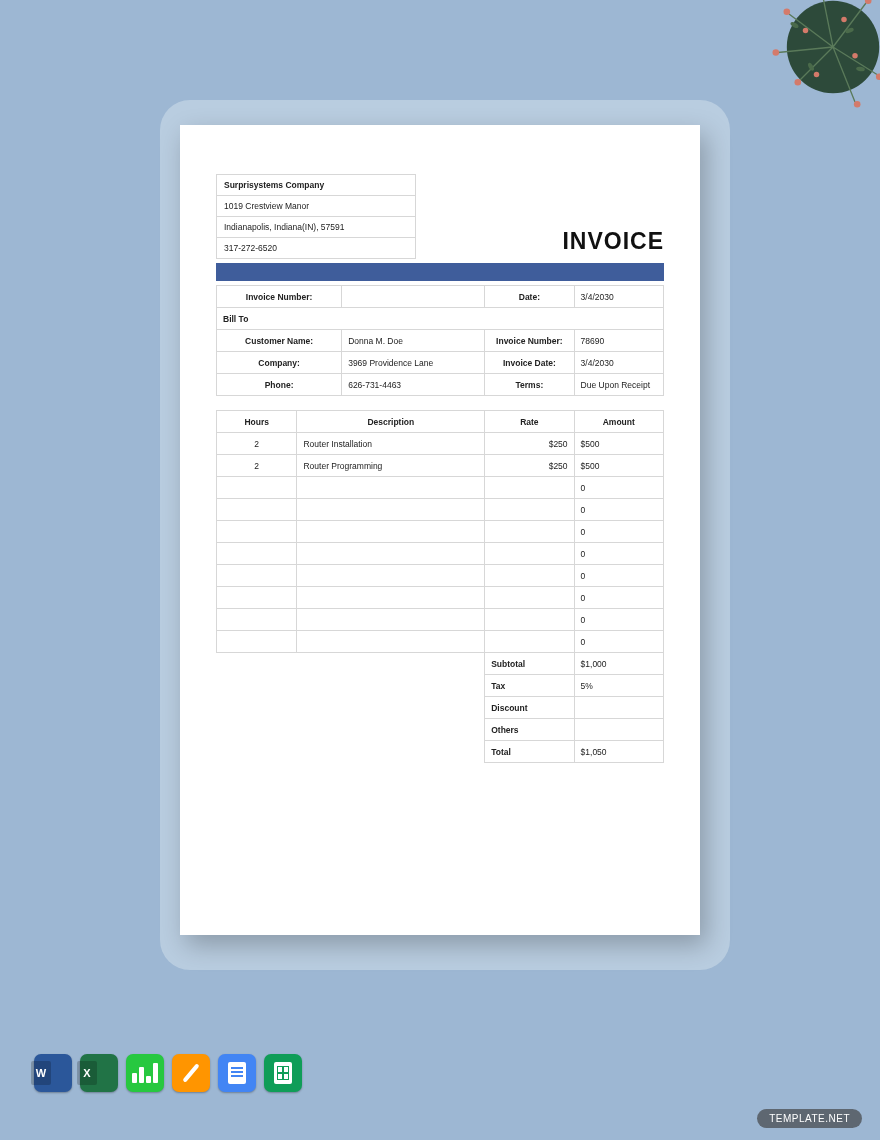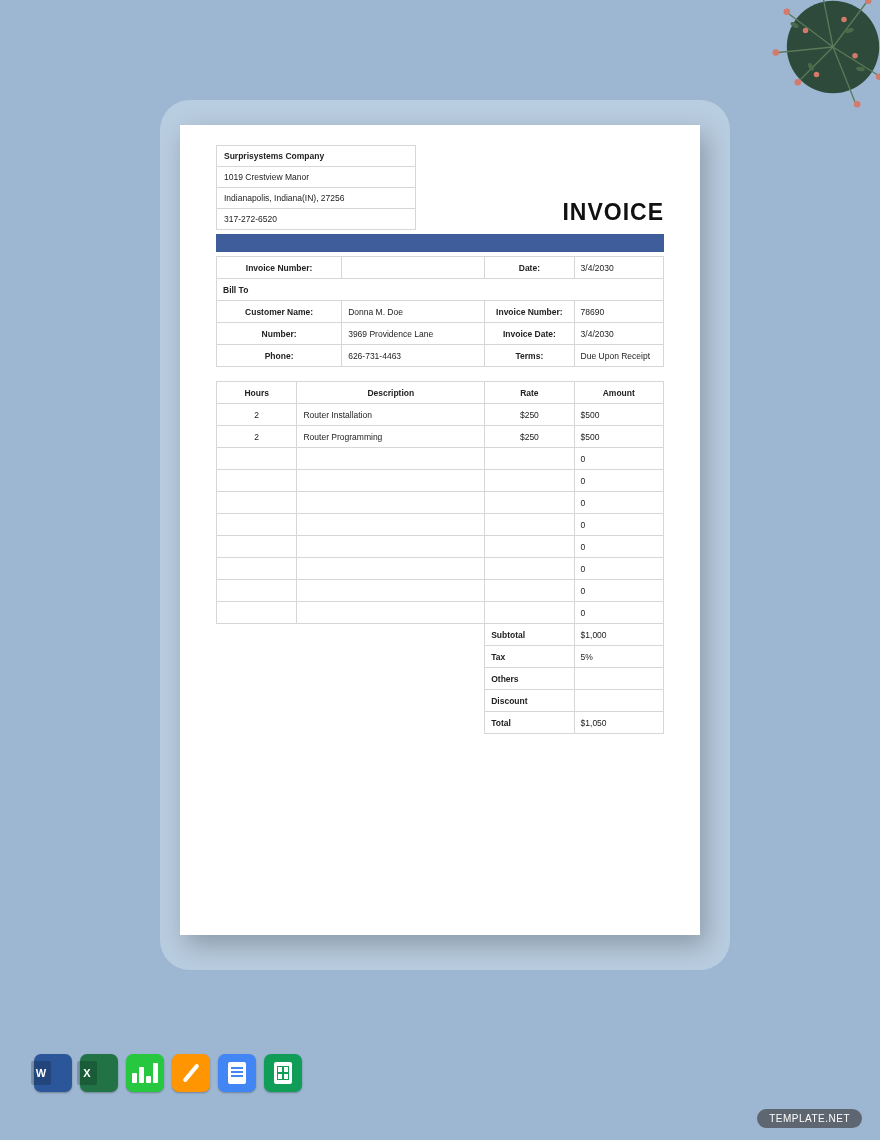--- a/index.html
+++ b/index.html
@@ -28,21 +28,21 @@
     border-radius: 30px;
   }
   .paper {
     position: absolute;
     left: 180px;
     top: 125px;
     width: 520px;
     height: 810px;
     background: #fff;
     box-shadow: 6px 10px 24px rgba(0,0,0,0.25);
-    padding: 20px 36px 20px 36px;
+    padding: 49px 36px 20px 36px;
     font-size: 9px;
     color: #222;
   }
   .top-row { display: flex; justify-content: space-between; align-items: flex-end; }
   .company-box {
     border: 1px solid #d7d7d7;
     width: 200px;
   }
   .company-box div {
     padding: 5px 7px;
@@ -74,21 +74,21 @@
     font-size: 8.5px;
     height: 22px;
   }
   table.grid th { font-weight: bold; text-align: center; }
   .center { text-align: left; }
   .bold { font-weight: bold; margin-top: 40px; }
   .items th { text-align: center; font-weight: bold; }
   .items td { font-size: 8.5px; }
   .col-hours { width: 18%; text-align: center;}
   .col-desc { width: 42%; }
-  .col-rate { width: 20%; text-align: center;}
+  .col-rate { width: 20%; text-align: right;}
   .col-amt { width: 20%; text-align: left;}
   .thank-row td { text-align: center; }
   .summary-label { font-weight: bold; }
   
   .format-icons {
     position: absolute;
     left: 34px;
     bottom: 48px;
     display: flex;
     gap: 8px;
@@ -201,21 +201,21 @@
 </svg>
 
 <div class="backdrop"></div>
 
 <div class="paper">
 
   <div class="top-row">
     <div class="company-box">
       <div>Surprisystems Company</div>
       <div>1019 Crestview Manor</div>
-      <div>Indianapolis, Indiana(IN), 27256</div>
+      <div>Indianapolis, Indiana(IN), 57591</div>
       <div>317-272-6520</div>
     </div>
     <div class="invoice-title">INVOICE</div>
   </div>
 
   <div class="blue-bar"></div>
 
   <table class="grid">
     <tbody>
         <tr>
@@ -227,21 +227,21 @@
     <tr>
       <td colspan="4" class="center bold">Bill To</td>
     </tr>
     <tr>
       <th>Customer Name:</th>
       <td class="center">Donna M. Doe</td>
       <th>Invoice Number:</th>
       <td class="center">78690</td>
     </tr>
     <tr>
-      <th>Number:</th>
+      <th>Company:</th>
       <td class="center">3969 Providence Lane</td>
       <th>Invoice Date:</th>
       <td class="center">3/4/2030</td>
     </tr>
     <tr>
       <th>Phone:</th>
       <td class="center">626-731-4463</td>
       <th>Terms:</th>
       <td class="center">Due Upon Receipt</td>
     </tr>
@@ -325,26 +325,26 @@
       <td class="summary-label">Subtotal</td>
       <td class="center">$1,000</td>
     </tr>
     <tr>
       <td colspan="2" style="border:none"></td>
       <td class="summary-label">Tax</td>
       <td class="center">5%</td>
     </tr>
     <tr>
       <td colspan="2" style="border:none"></td>
+      <td class="summary-label">Discount</td>
+      <td class="center"></td>
+    </tr>
+    <tr>
+      <td colspan="2" style="border:none"></td>
       <td class="summary-label">Others</td>
-      <td class="center"></td>
-    </tr>
-    <tr>
-      <td colspan="2" style="border:none"></td>
-      <td class="summary-label">Discount</td>
       <td class="center"></td>
     </tr>
     <tr>
       <td colspan="2" style="border:none"></td>
       <td class="summary-label">Total</td>
       <td class="center">$1,050</td>
     </tr>
   </tbody>
     </table>
 

